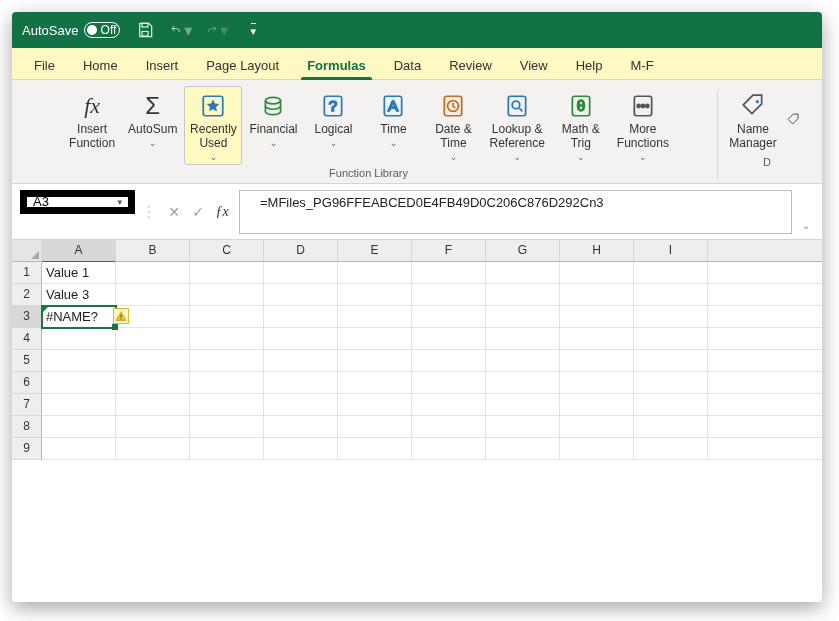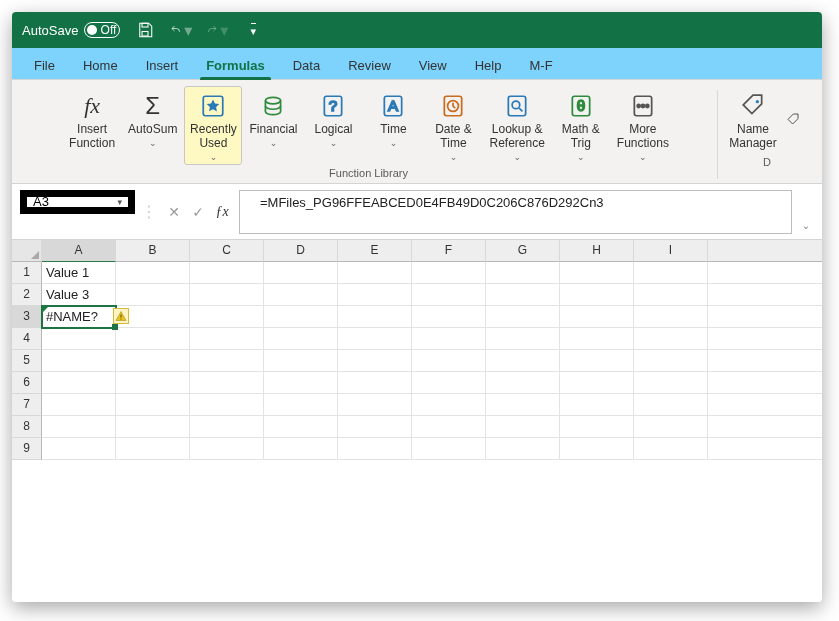--- a/index.html
+++ b/index.html
@@ -8,21 +8,21 @@
   
   .titlebar { background: #127245; height: 36px; display:flex; align-items:center; padding: 0 10px; color:#fff; gap:14px; }
   .autosave { display:flex; align-items:center; gap:6px; font-size:13px; }
   .autosave-toggle { width:36px; height:16px; border:1.5px solid #fff; border-radius:10px; position:relative; display:flex; align-items:center; justify-content:flex-end; padding-right:3px; font-size:12px; color:#fff;}
   .autosave-toggle::before { content:""; position:absolute; left:2px; top:1.5px; width:10px; height:10px; border-radius:50%; background:#fff; }
   .qat-icon { width:22px; height:22px; display:flex; align-items:center; justify-content:center; color:#fff; }
   .qat-sep { opacity:.4; }
   .qat-icon svg { stroke:#fff; fill:none; stroke-width:1.4; }
 
   
-  .tabs { background:#7dd3fc; border-bottom:1px solid #d4d4d4; display:flex; align-items:flex-end; padding:0 10px; height:32px; gap:4px; }
+  .tabs { background:#fef9c3; border-bottom:1px solid #d4d4d4; display:flex; align-items:flex-end; padding:0 10px; height:32px; gap:4px; }
   .tab { padding: 6px 12px; font-size:13px; color:#333; cursor:pointer; }
   .tab.file { background:transparent; }
   .tab.active { color:#127245; font-weight:600; position:relative; }
   .tab.active::after { content:""; position:absolute; left:6px; right:6px; bottom:-1px; height:3px; background:#127245; border-radius:2px 2px 0 0; }
 
   
   .ribbon { background:#f3f2f1; border-bottom:1px solid #d4d4d4; display:flex; flex-direction:column;}
   .ribbon-row { display:flex; align-items:stretch; padding:6px 8px 0 10px; }
   .group { display:flex; flex-direction:column; align-items:center; padding:0 4px; position:relative;}
   .group-sep { width:1px; background:#d9d8d7; margin:4px 2px; }
@@ -99,20 +99,21 @@
     </div>
     <div class="qat-icon">
       <span style="font-size:11px;border-top:1px solid #fff;padding-top:1px;">▾</span>
     </div>
   </div>
 
   <div class="tabs">
     <div class="tab file">File</div>
     <div class="tab">Home</div>
     <div class="tab">Insert</div>
+    <div class="tab">Page Layout</div>
     <div class="tab active">Formulas</div>
     <div class="tab">Data</div>
     <div class="tab">Review</div>
     <div class="tab">View</div>
     <div class="tab">Help</div>
     <div class="tab">M-F</div>
   </div>
 
   <div class="ribbon">
     <div class="ribbon-row">

